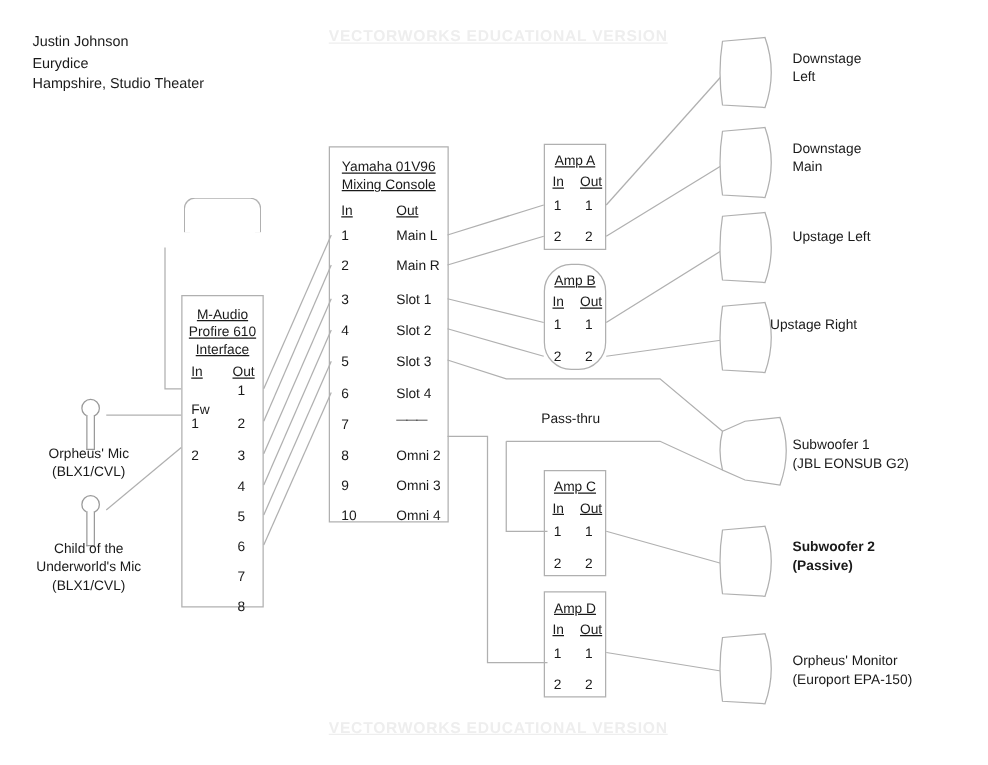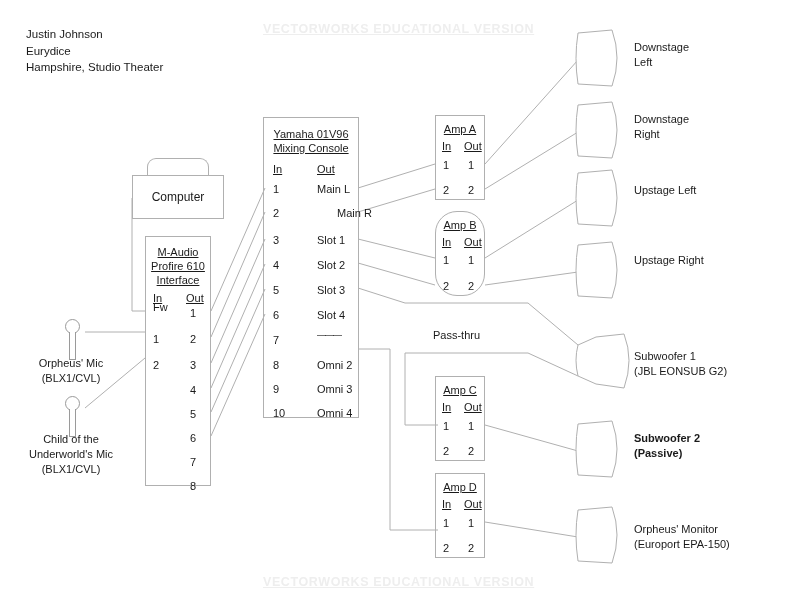--- a/index.html
+++ b/index.html
@@ -159,21 +159,20 @@
       <path d="M 578 173 L 612 170 Q 622 198 612 226 L 578 224 Q 574 198 578 173 Z"></path>
       <path d="M 578 245 L 612 242 Q 622 270 612 298 L 578 296 Q 574 270 578 245 Z"></path>
 
       <path d="M 578 345 L 596 337 L 624 334 Q 634 360 624 388 L 596 384 L 578 376 Q 574 360 578 345 Z"></path>
       <path d="M 578 424 L 612 421 Q 622 449 612 477 L 578 475 Q 574 449 578 424 Z"></path>
       <path d="M 578 510 L 612 507 Q 622 535 612 563 L 578 561 Q 574 535 578 510 Z"></path>
     </g>
   </svg>
 
   <div id="computer-arch" style="left:147px;top:158px;width:62px;height:28px;"></div>
-  <div id="computer-box" style="left:132px;top:175px;width:92px;height:44px;">Computer</div>
 
   <div class="mic" style="left:65px;top:319px;">
     <div class="head"></div>
     <div class="body"></div>
   </div>
   <div class="miclabel" style="left:6px;top:356px;width:130px;">
     <div>Orpheus' Mic</div>
     <div>(BLX1/CVL)</div>
   </div>
 
@@ -186,21 +185,21 @@
     <div>Underworld's Mic</div>
     <div>(BLX1/CVL)</div>
   </div>
 
   <div class="box" id="iface" style="left:145px;top:236px;width:66px;height:250px;">
     <div class="boxtitle" style="margin-top:8px;">M-Audio</div>
     <div class="boxtitle">Profire 610</div>
     <div class="boxtitle">Interface</div>
     <div class="colhdr" style="left:7px;top:55px;">In</div>
     <div class="colhdr" style="left:40px;top:55px;">Out</div>
-    <div class="pin" style="left:7px;top:64px;text-align:right;">Fw</div>
+    <div class="pin" style="left:7px;top:85px;text-align:right;">Fw</div>
     <div class="pin" style="left:7px;top:96px;">1</div>
     <div class="pin" style="left:7px;top:122px;">2</div>
     <div class="pin" style="left:44px;top:70px;">1</div>
     <div class="pin" style="left:44px;top:96px;">2</div>
     <div class="pin" style="left:44px;top:122px;">3</div>
     <div class="pin" style="left:44px;top:147px;">4</div>
     <div class="pin" style="left:44px;top:171px;">5</div>
     <div class="pin" style="left:44px;top:195px;">6</div>
     <div class="pin" style="left:44px;top:219px;">7</div>
     <div class="pin" style="left:44px;top:243px;">8</div>
@@ -217,21 +216,21 @@
     <div class="pin" style="left:9px;top:116px;">3</div>
     <div class="pin" style="left:9px;top:141px;">4</div>
     <div class="pin" style="left:9px;top:166px;">5</div>
     <div class="pin" style="left:9px;top:191px;">6</div>
     <div class="pin" style="left:9px;top:216px;">7</div>
     <div class="pin" style="left:9px;top:241px;">8</div>
     <div class="pin" style="left:9px;top:265px;">9</div>
     <div class="pin" style="left:9px;top:289px;">10</div>
 
     <div class="pin" style="left:53px;top:65px;">Main L</div>
-    <div class="pin" style="left:53px;top:89px;margin-left:20px;">Main R</div>
+    <div class="pin" style="left:53px;top:89px;">Main R</div>
     <div class="pin" style="left:53px;top:116px;">Slot 1</div>
     <div class="pin" style="left:53px;top:141px;">Slot 2</div>
     <div class="pin" style="left:53px;top:166px;">Slot 3</div>
     <div class="pin" style="left:53px;top:191px;">Slot 4</div>
     <div class="pin" style="left:53px;top:212px;font-size:9px;letter-spacing:-1px;">———</div>
     <div class="pin" style="left:53px;top:241px;">Omni 2</div>
     <div class="pin" style="left:53px;top:265px;">Omni 3</div>
     <div class="pin" style="left:53px;top:289px;">Omni 4</div>
   </div>
 
@@ -276,26 +275,26 @@
   </div>
 
   <div class="freelabel" style="left:433px;top:329px;">Pass-thru</div>
 
   <div class="spklabel" style="left:634px;top:40px;">
     <div>Downstage</div>
     <div>Left</div>
   </div>
   <div class="spklabel" style="left:634px;top:112px;">
     <div>Downstage</div>
-    <div>Right</div>
+    <div>Main</div>
   </div>
   <div class="spklabel" style="left:634px;top:183px;">
     <div>Upstage Left</div>
   </div>
-  <div class="spklabel" style="left:634px;top:253px;text-align:right;">
+  <div class="spklabel" style="left:616px;top:253px;text-align:right;">
     <div>Upstage Right</div>
   </div>
   <div class="spklabel" style="left:634px;top:349px;">
     <div>Subwoofer 1</div>
     <div>(JBL EONSUB G2)</div>
   </div>
   <div class="spklabel" style="left:634px;top:431px;font-weight:bold;">
     <div>Subwoofer 2</div>
     <div>(Passive)</div>
   </div>

